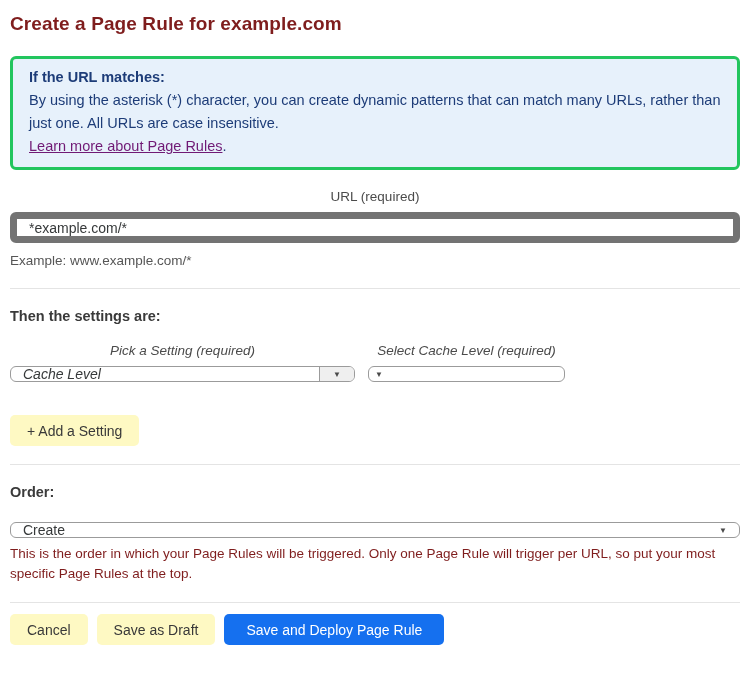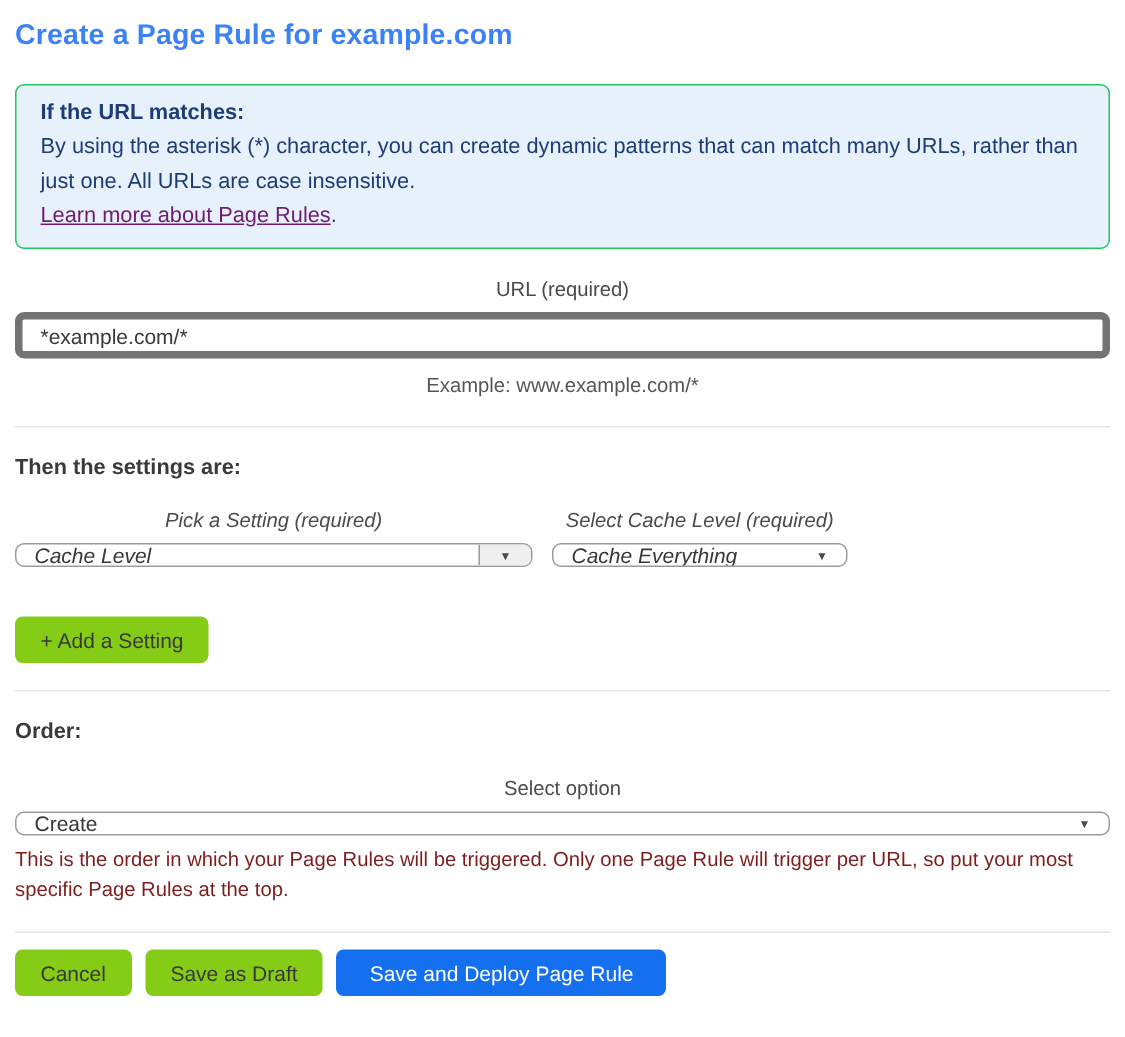--- a/index.html
+++ b/index.html
@@ -10,29 +10,29 @@
     background: #ffffff;
     font-family: "Liberation Sans", sans-serif;
     color: #36393a;
     overflow: hidden;
   }
   .page { padding: 10px 10px 0 10px; }
 
   .page-title {
     font-size: 19px;
     font-weight: bold;
-    color: #3b82f6;
+    color: #7f1d1d;
     margin: 3px 0 21px 0;
     letter-spacing: 0.1px;
   }
 
   
   .info-box {
     background: #e7f1fb;
-    border: 1px solid #22c55e;
+    border: 3px solid #22c55e;
     border-radius: 6px;
     padding: 7px 8px 9px 16px;
     color: #1d3c78;
     font-size: 14.5px;
     line-height: 23px;
     margin-bottom: 19px;
   }
   .info-heading { font-weight: bold; }
   .info-link {
     color: #701a75;
@@ -43,35 +43,34 @@
   
   .field-label {
     font-size: 13.5px;
     color: #4b4b4b;
     margin: 0 0 8px 0;
     text-align: center;
   }
   .text-input {
     width: 100%;
     height: 31px;
-    border: 5px solid #737373;
+    border: 7px solid #737373;
     border-radius: 6px;
     padding: 0 12px;
     font-size: 14px;
     color: #36393a;
     font-family: "Liberation Sans", sans-serif;
     background: #fff;
     outline: none;
   }
   .helper-text {
     font-size: 13.5px;
     color: #565656;
     margin-top: 8px;
     line-height: 19px;
-    text-align: center;
   }
 
   .divider {
     border: none;
     border-top: 1px solid #e4e4e4;
     margin: 18px 0 0 0;
   }
 
   .section-heading {
     font-size: 14.5px;
@@ -125,21 +124,21 @@
   .btn {
     border: none;
     border-radius: 5px;
     font-size: 14px;
     height: 31px;
     padding: 0 17px;
     font-family: "Liberation Sans", sans-serif;
     cursor: pointer;
     white-space: nowrap;
   }
-  .btn-gray { background: #84cc16; color: #393939; }
+  .btn-gray { background: #fef9c3; color: #393939; }
   .btn-blue { background: #1570ef; color: #ffffff; padding: 0 22px; }
 
   .add-setting-btn { margin-top: 33px; }
 
   .actions-row {
     display: flex;
     gap: 9px;
     margin-top: 11px;
     align-items: center;
   }
@@ -172,34 +171,32 @@
     <div class="col-setting">
       <div class="field-label">Pick a Setting (required)</div>
       <div class="dropdown">
         <span class="dd-value">Cache Level</span>
         <span class="dd-arrow-section">▼</span>
       </div>
     </div>
     <div class="col-cache">
       <div class="field-label">Select Cache Level (required)</div>
       <div class="dropdown">
-        <span class="dd-value">Cache Everything</span>
         <span class="dd-arrow-plain">▼</span>
       </div>
     </div>
   </div>
 
   <button class="btn btn-gray add-setting-btn">+ Add a Setting</button>
 
   <hr class="divider">
 
   <div class="section-heading">Order:</div>
 
   <div class="order-block">
-    <div class="field-label">Select option</div>
     <div class="dropdown">
       <span class="dd-value">Create</span>
       <span class="dd-arrow-plain">▼</span>
     </div>
     <div class="order-helper">This is the order in which your Page Rules will be triggered. Only one Page Rule will trigger per URL, so put your most specific Page Rules at the top.</div>
   </div>
 
   <hr class="divider">
 
   <div class="actions-row">

